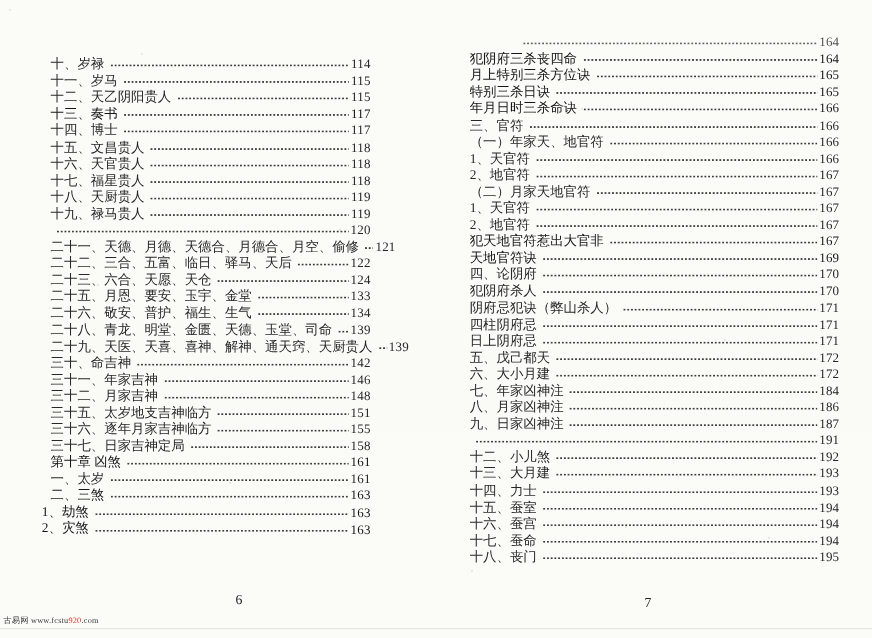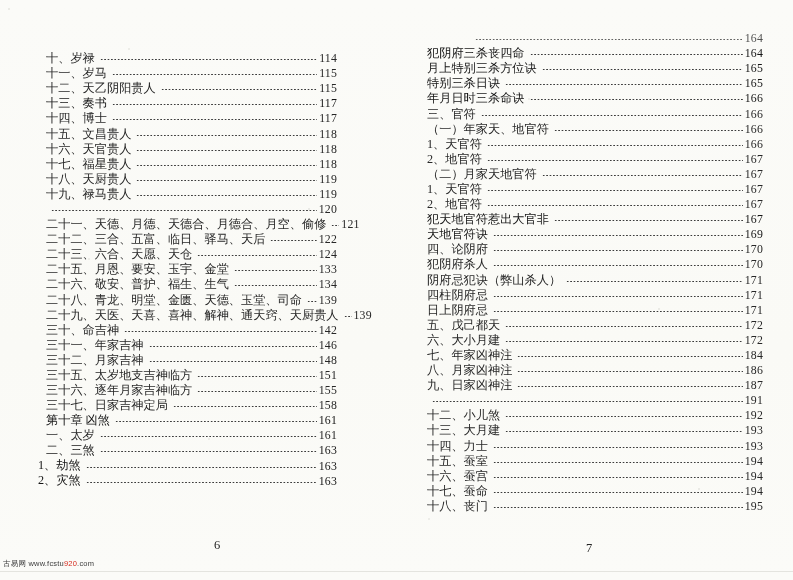--- a/index.html
+++ b/index.html
@@ -30,21 +30,21 @@
   }
   .pg{font-size:11.8px;letter-spacing:.2px;}
   .row.clipped{opacity:.8;}
   .row.clipped .lab{height:9px;overflow:hidden;display:block;}
   .row.clipped .clip-inner{display:block;line-height:15px;transform:translateY(-6.5px);margin-top:40px;}
   .pagenum{position:absolute;font-size:12.5px;color:#242424;}
   #pn-left{left:214px;top:538px;}
   #pn-right{left:586px;top:541px;}
   .watermark{
     position:absolute;left:3px;top:559px;font-size:7.5px;line-height:9px;
-    font-family:Liberation Sans, sans-serif;color:#3c3c3c;letter-spacing:.2px;
+    font-family:Liberation Serif, serif;color:#3c3c3c;letter-spacing:.2px;
   }
   .watermark .accent{color:#d42b1e;}
   .scanline{position:absolute;left:0;top:571px;width:793px;height:1px;background:#e4e4df;}
   .specks{
     position:absolute;left:8px;top:8px;width:2px;height:2px;border-radius:50%;background:#e6e6e1;
     box-shadow:120px 40px 0 #e8e8e3,300px 200px 0 #e5e5e0,520px 90px 0 #e8e8e4,
                650px 300px 0 #e4e4df,200px 430px 0 #e8e8e3,690px 480px 0 #e5e5e0,
                420px 510px 0 #e8e8e4,80px 250px 0 #e8e8e3,560px 470px 0 #e8e8e3;
   }
 </style>

